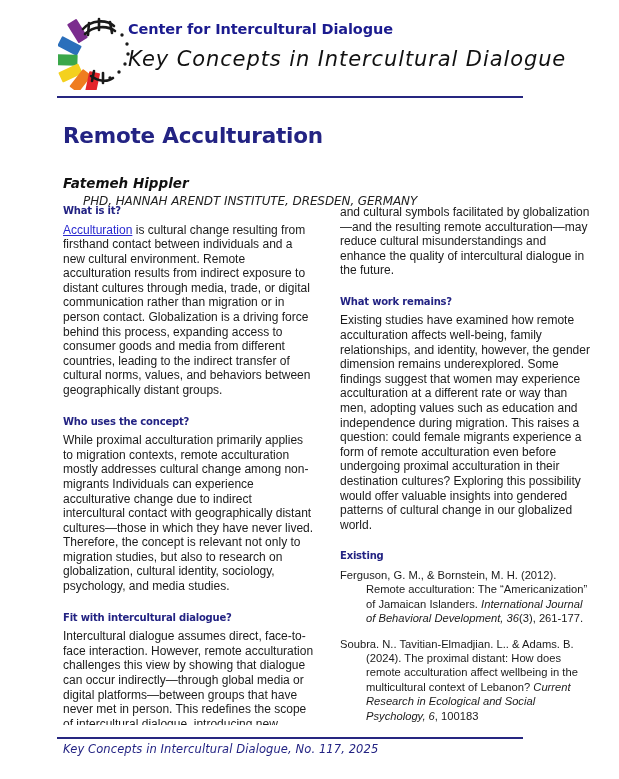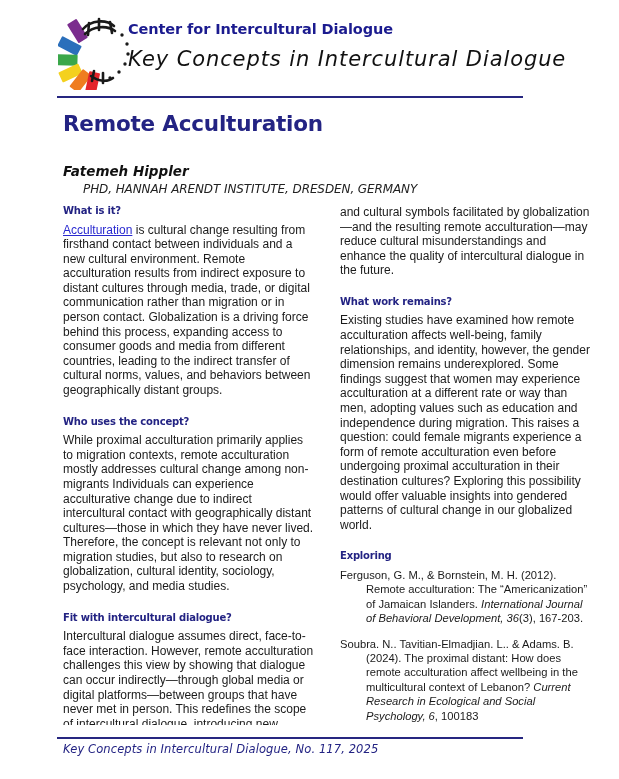--- a/index.html
+++ b/index.html
@@ -72,21 +72,21 @@
     top: 96px;
     width: 466px;
     height: 0;
     border-top: 2.2px solid #262680;
   }
 
   
   .title-block {
     position: absolute;
     left: 63px;
-    top: 112px;
+    top: 124px;
     width: 460px;
   }
   .doc-title {
     font-family: "DejaVu Sans", sans-serif;
     font-size: 21.5px;
     font-weight: bold;
     color: #232383;
     letter-spacing: -0.2px;
     line-height: 1.15;
   }
@@ -281,23 +281,23 @@
     </div>
 
     <div class="col col-right">
 
       <p class="body-text">and cultural symbols facilitated by globalization—and the resulting remote acculturation—may reduce cultural misunderstandings and enhance the quality of intercultural dialogue in the future.</p>
 
       <h2 class="section-heading spaced">What work remains?</h2>
 
       <p class="body-text">Existing studies have examined how remote acculturation affects well-being, family relationships, and identity, however, the gender dimension remains underexplored. Some findings suggest that women may experience acculturation at a different rate or way than men, adopting values such as education and independence during migration. This raises a question: could female migrants experience a form of remote acculturation even before undergoing proximal acculturation in their destination cultures? Exploring this possibility would offer valuable insights into gendered patterns of cultural change in our globalized world.</p>
 
-      <h2 class="section-heading spaced">Exploring</h2>
-
-      <div class="reference"><span>Ferguson, G. M., &amp; Bornstein, M. H. (2012). Remote acculturation: The “Americanization” of Jamaican Islanders. </span><i>International Journal of Behavioral Development, 36</i><span>(3), 167-203.</span></div>
+      <h2 class="section-heading spaced">Existing</h2>
+
+      <div class="reference"><span>Ferguson, G. M., &amp; Bornstein, M. H. (2012). Remote acculturation: The “Americanization” of Jamaican Islanders. </span><i>International Journal of Behavioral Development, 36</i><span>(3), 261-177.</span></div>
 
       <div class="reference"><span>Soubra. N.. Tavitian-Elmadjian. L.. &amp; Adams. B. (2024). The proximal distant: How does remote acculturation affect wellbeing in the multicultural context of Lebanon? </span><i>Current Research in Ecological and Social Psychology, 6</i><span>, 100183</span></div>
     </div>
   </div>
 
   <div class="footer-rule"></div>
 
   <div class="footer">
     <div class="footer-cite">Key Concepts in Intercultural Dialogue, No. 117, 2025</div>
   </div>

